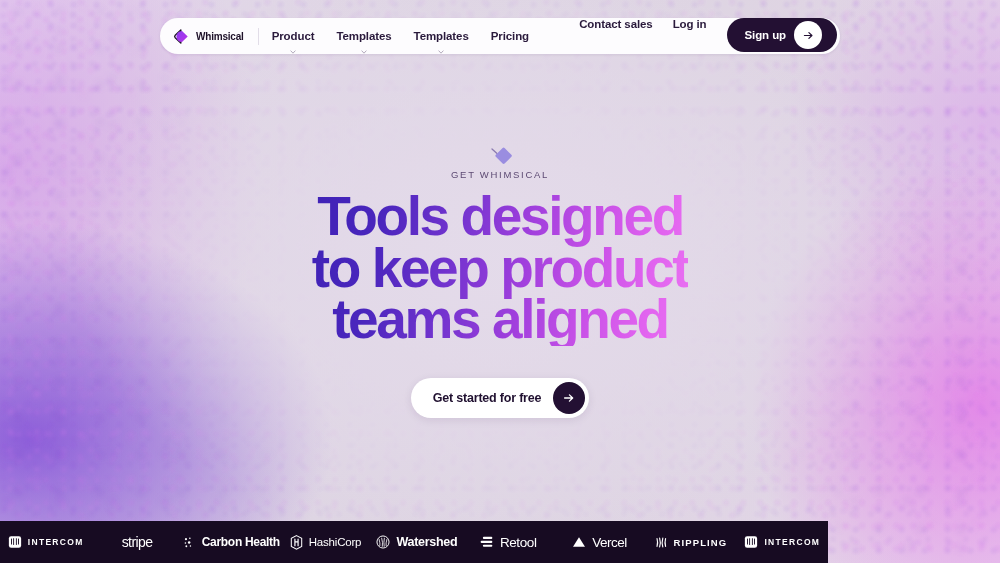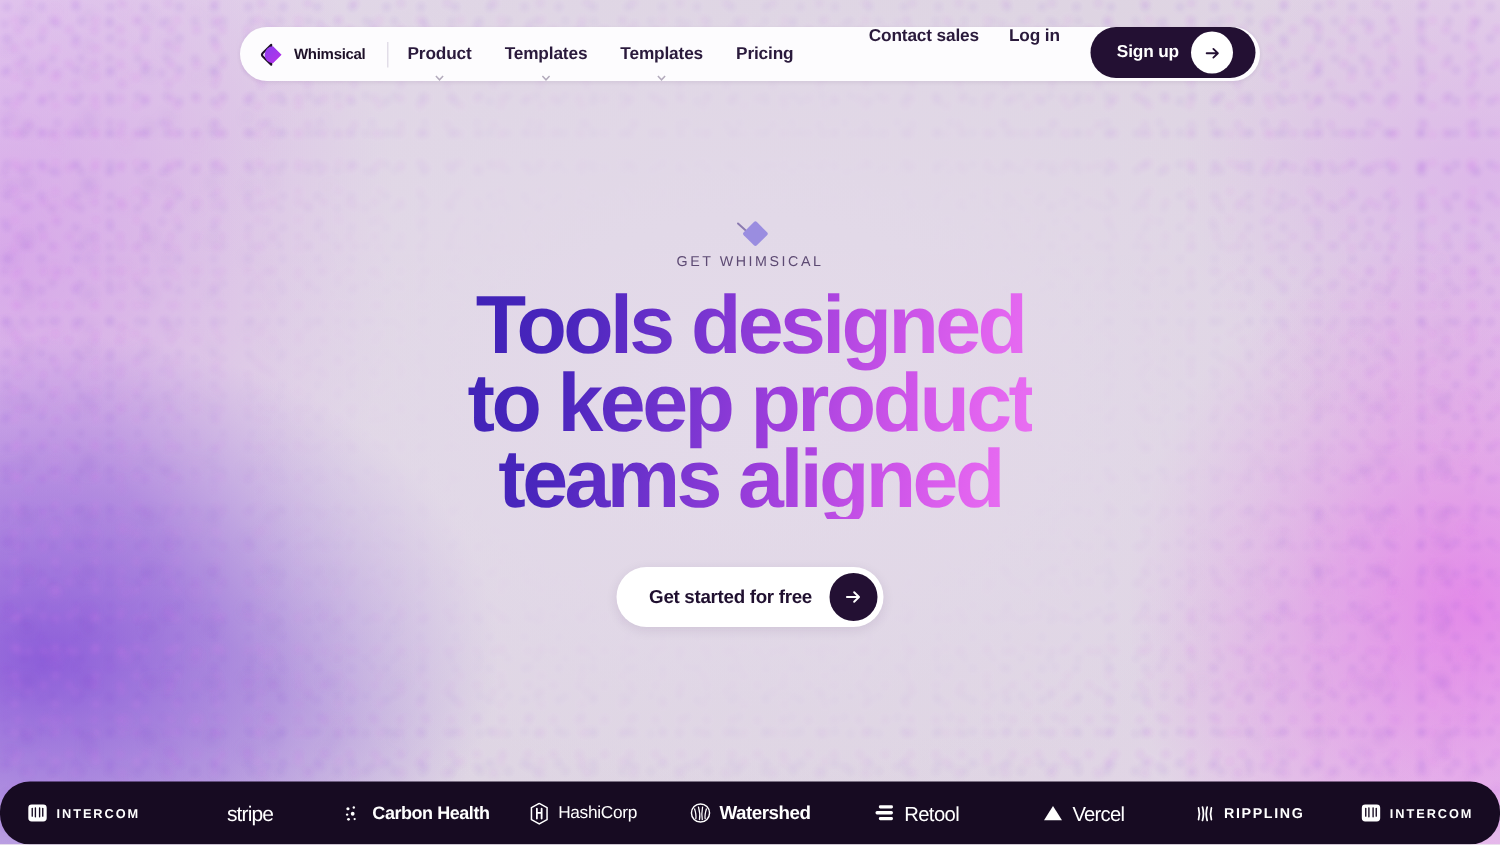--- a/index.html
+++ b/index.html
@@ -263,28 +263,27 @@
     align-items: center;
     justify-content: center;
     flex-shrink: 0;
   }
 
   
   .logobar {
     position: absolute;
     left: 0;
     bottom: 0;
-    width: 1000px;
+    width: 828px;
     height: 42px;
     background: #170b22;
     display: flex;
     align-items: center;
     z-index: 15;
     overflow: hidden;
-    border-radius: 20px;
   }
 
   .logo-item {
     flex: 1 1 0;
     display: flex;
     align-items: center;
     justify-content: center;
     gap: 6px;
     color: #ffffff;
     white-space: nowrap;

